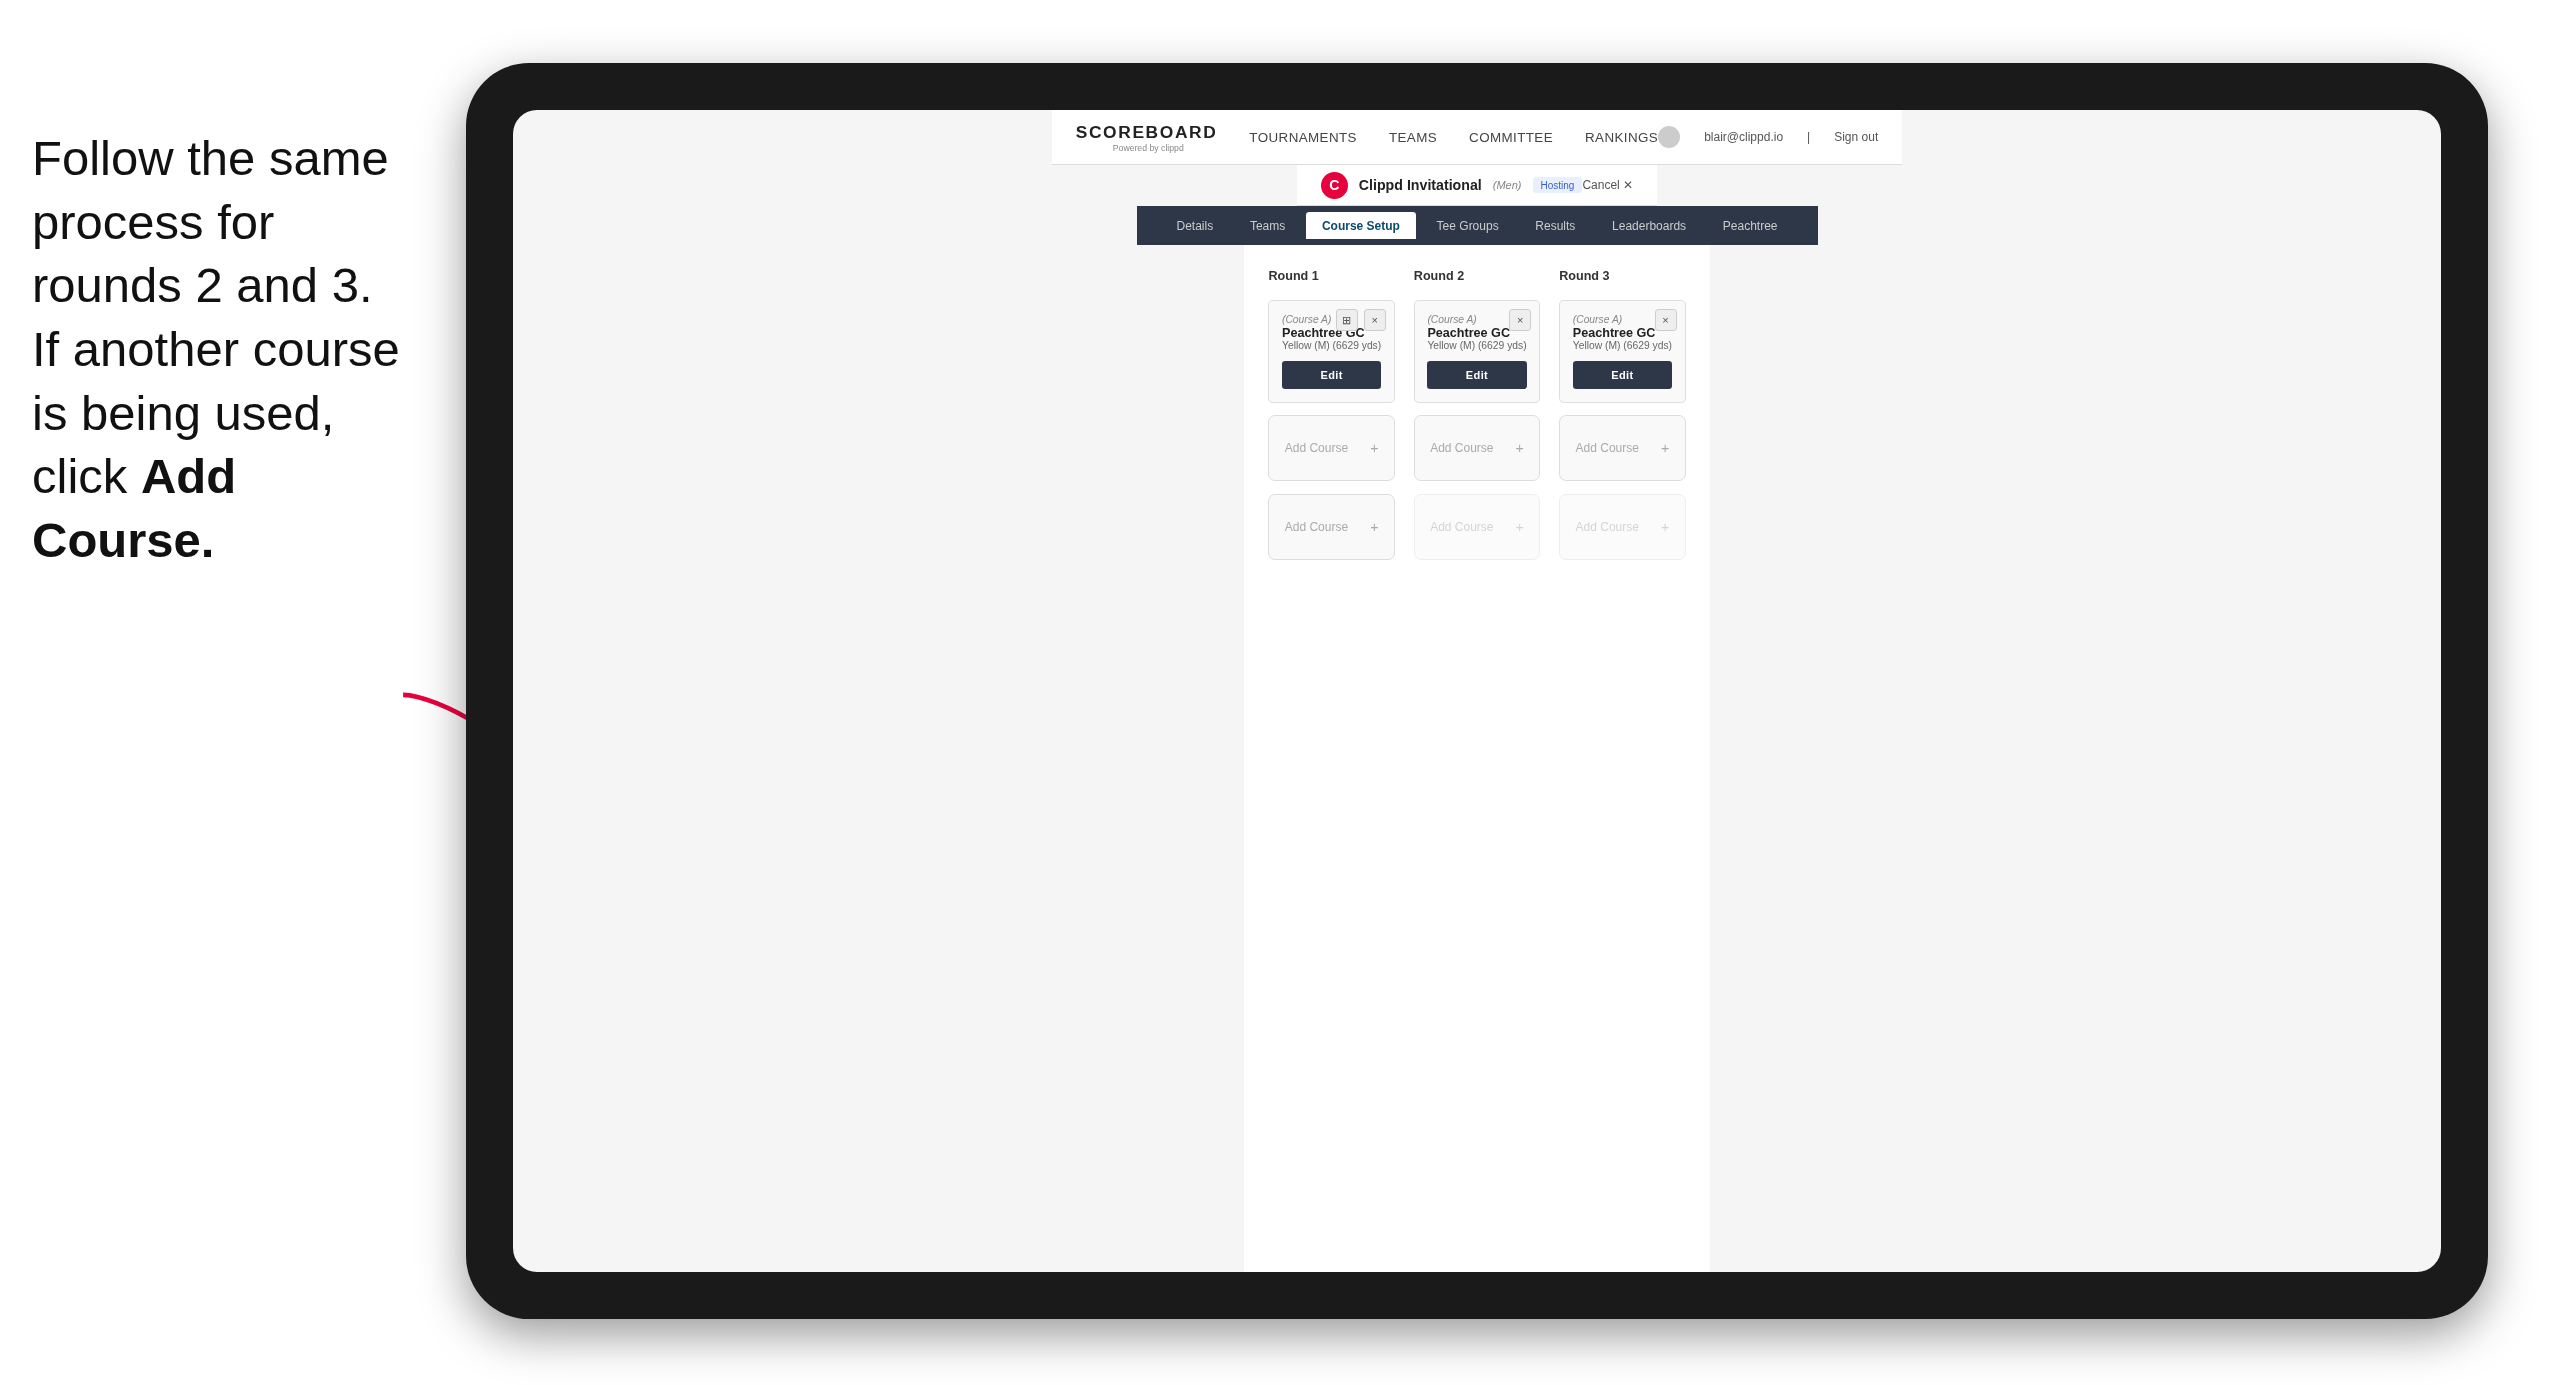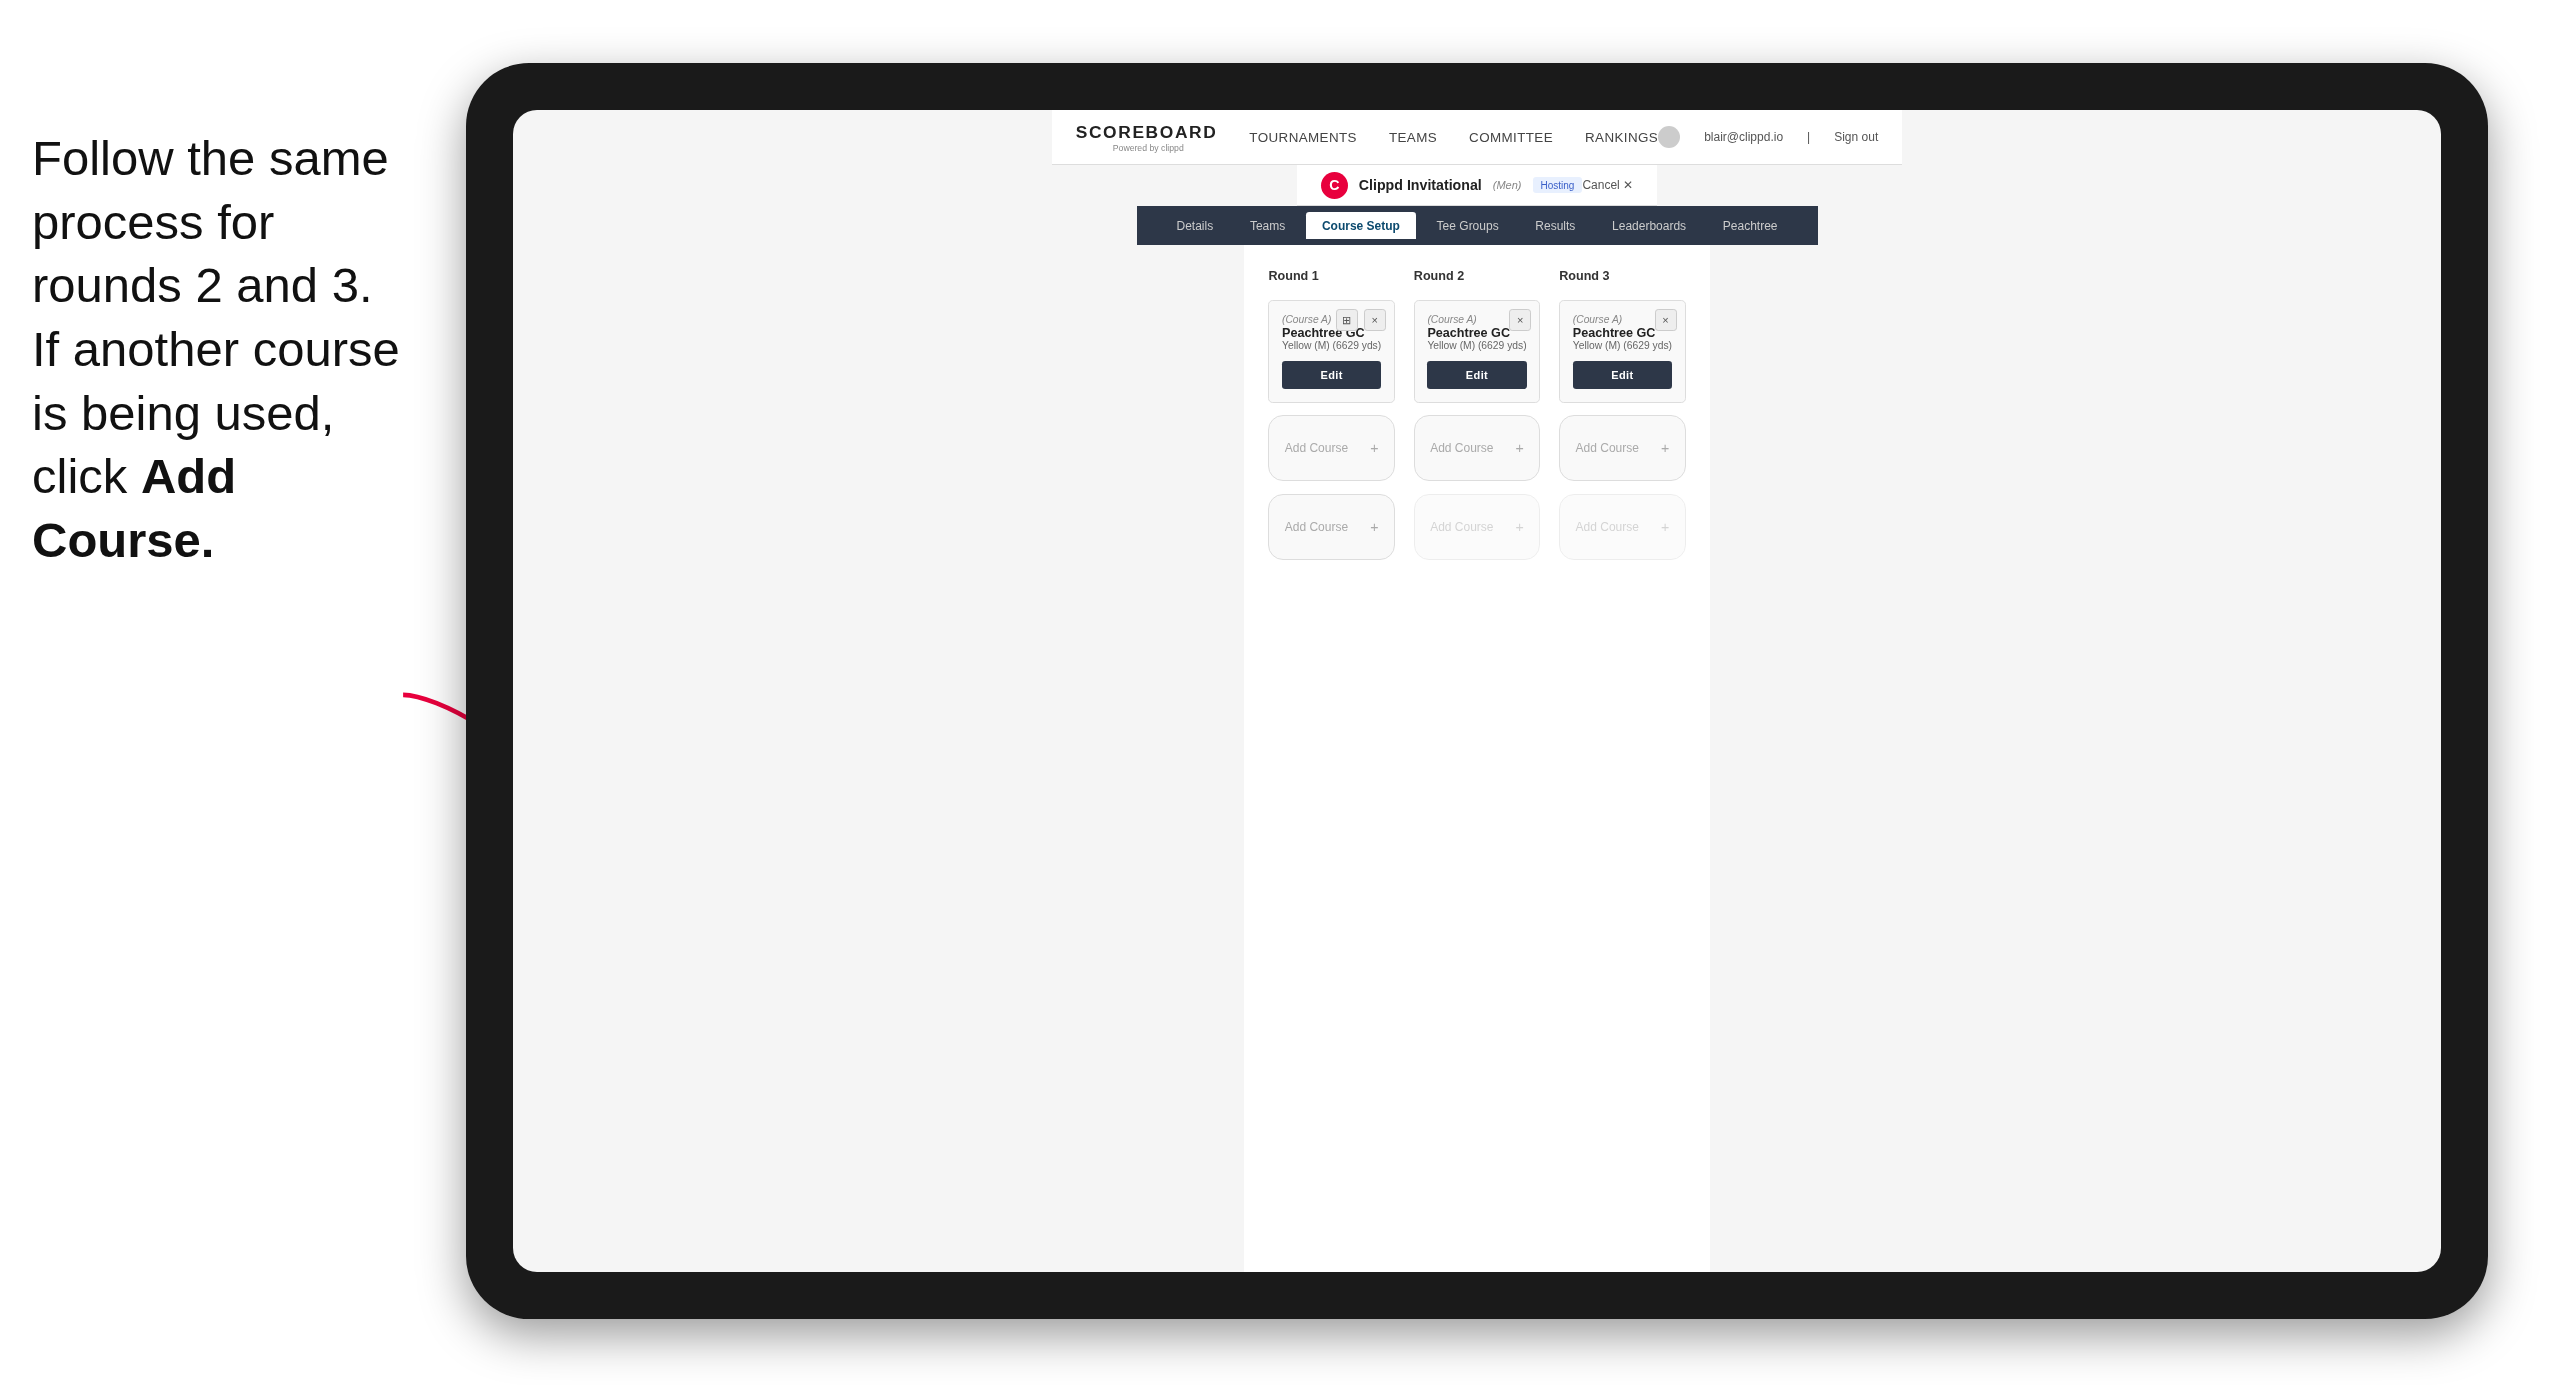--- a/index.html
+++ b/index.html
@@ -268,21 +268,21 @@
       margin-top: 9.5px;
       cursor: pointer;
       font-weight: bold;
       letter-spacing: 0.4px;
     }
 
     
     .add-course-card {
       background: #f9f9f9;
       border: 0.8px solid #ddd;
-      border-radius: 15px;
+      border-radius: 7px;
       padding: 24px 12.6px;
       display: flex;
       align-items: center;
       justify-content: center;
       cursor: pointer;
       color: #aaa;
       font-size: 12px;
       gap: 22px;
     }
     .add-course-card.disabled {

